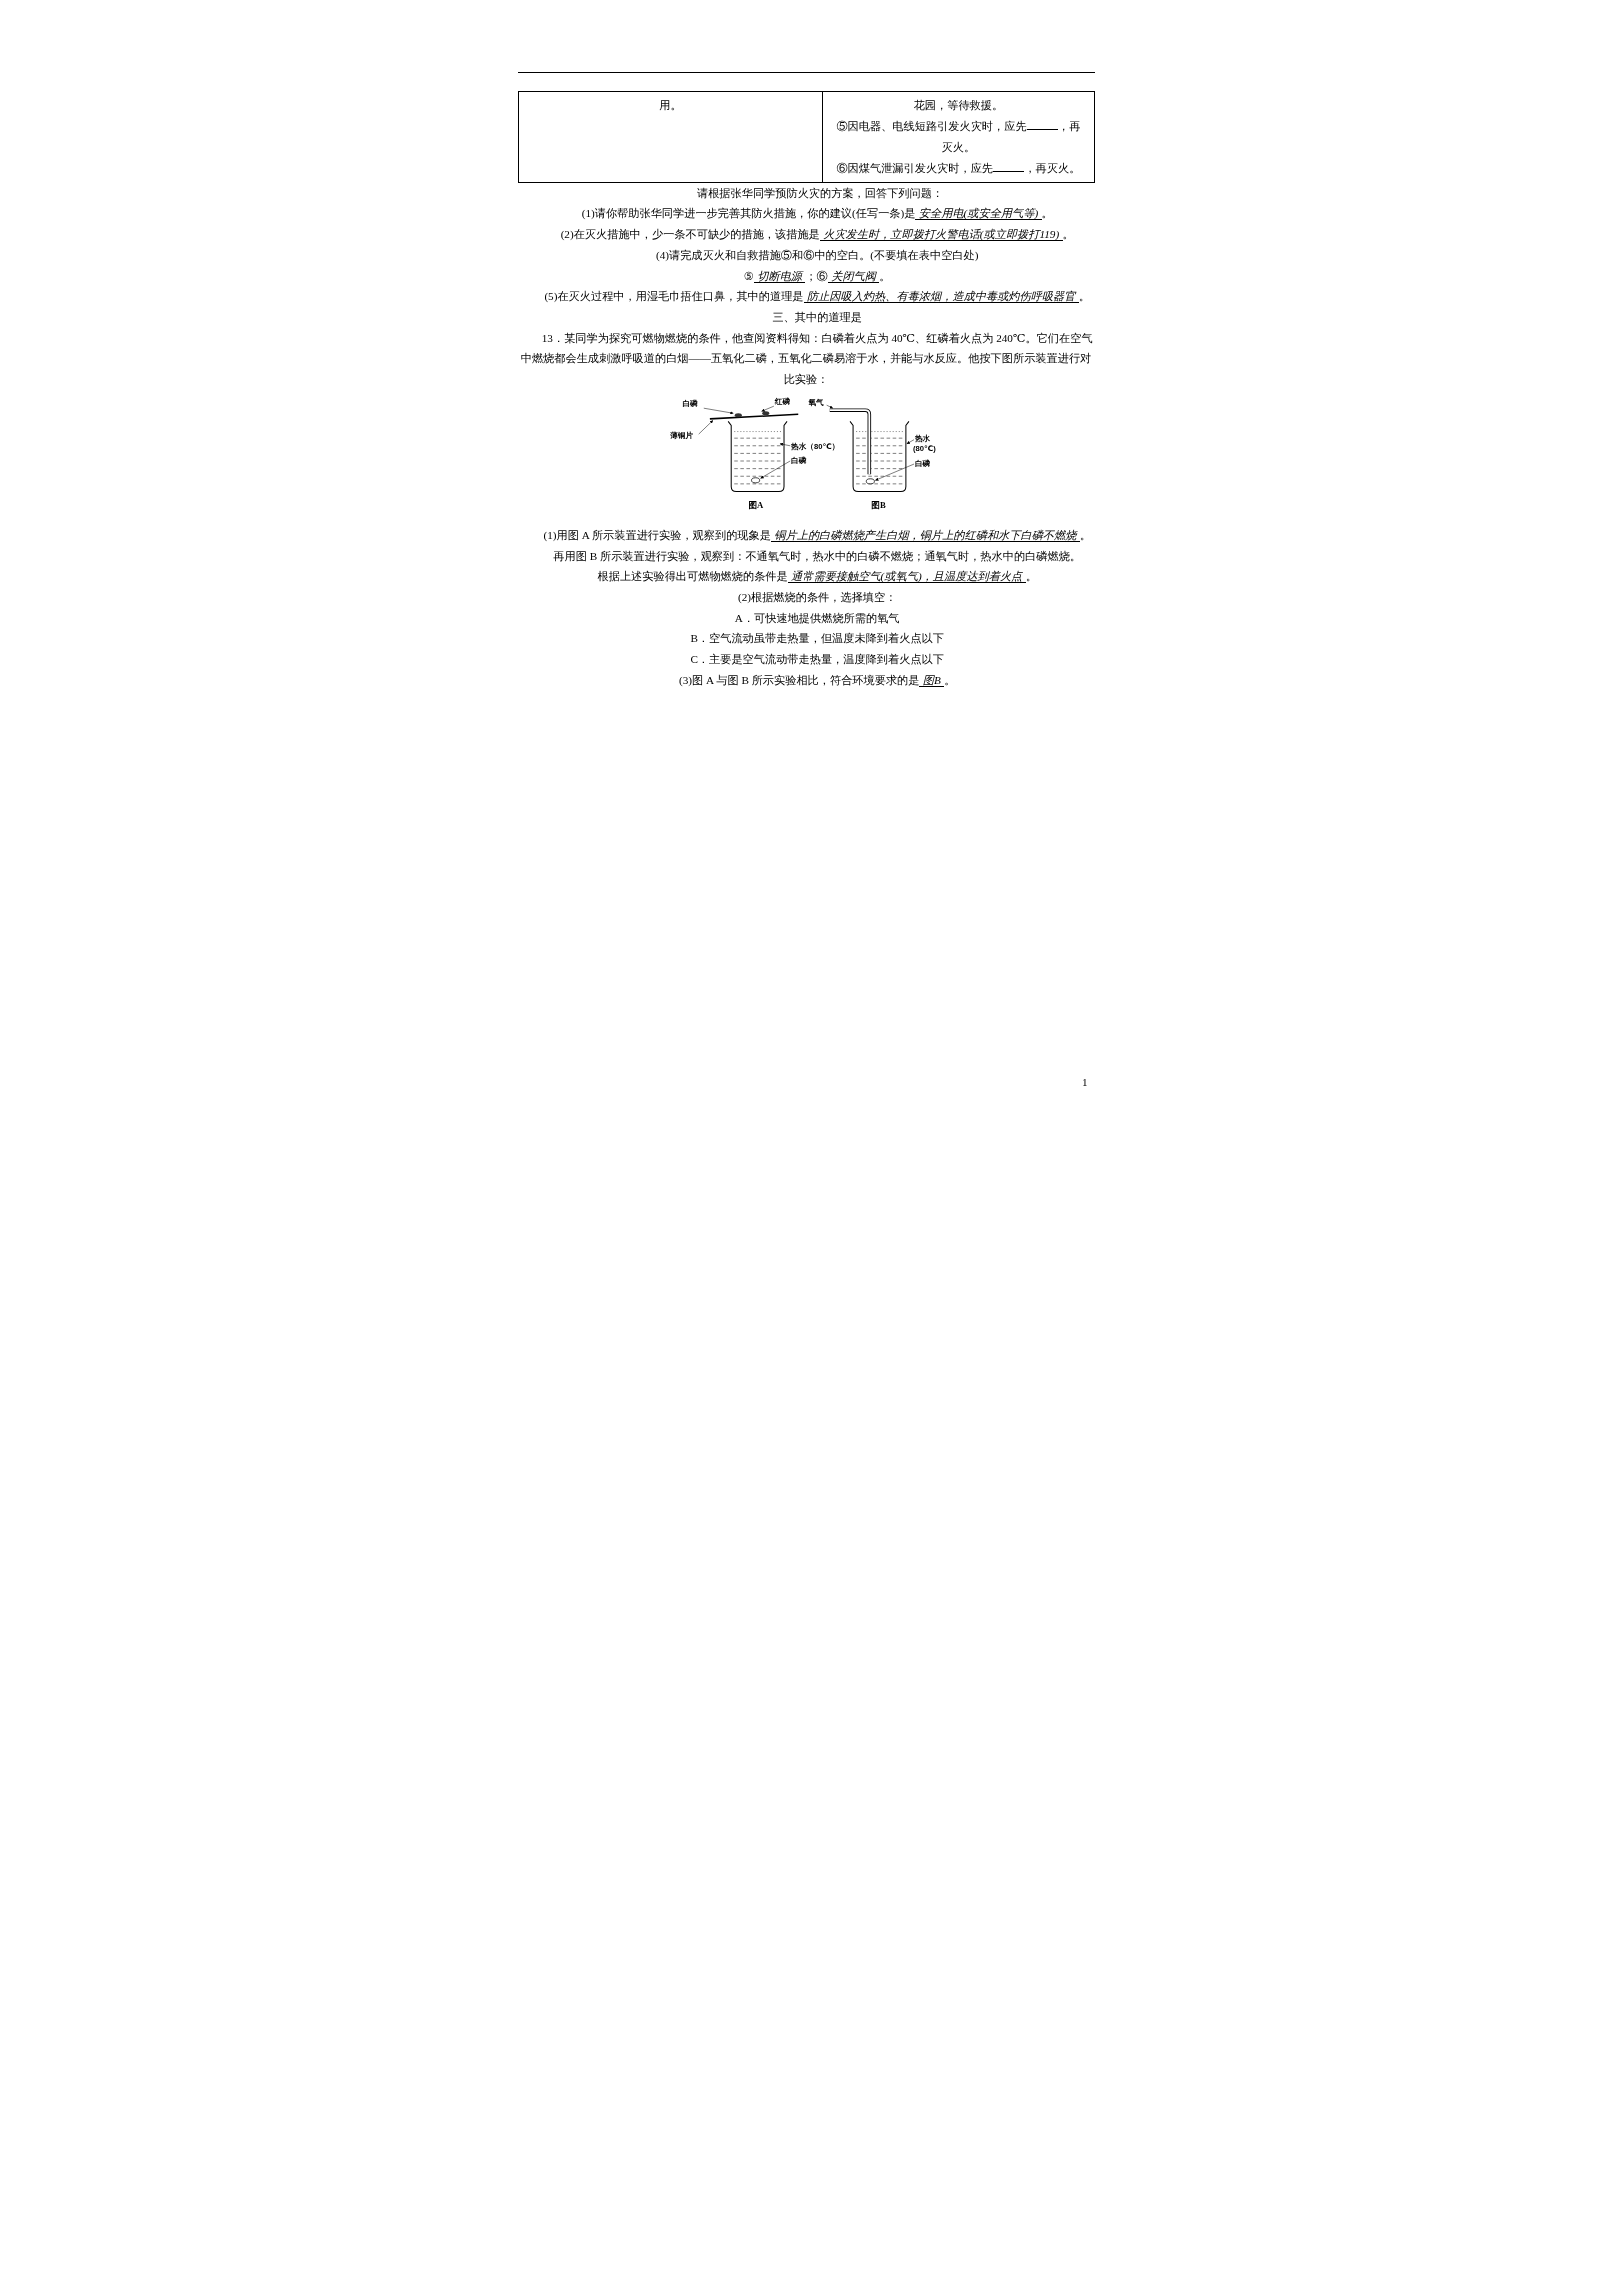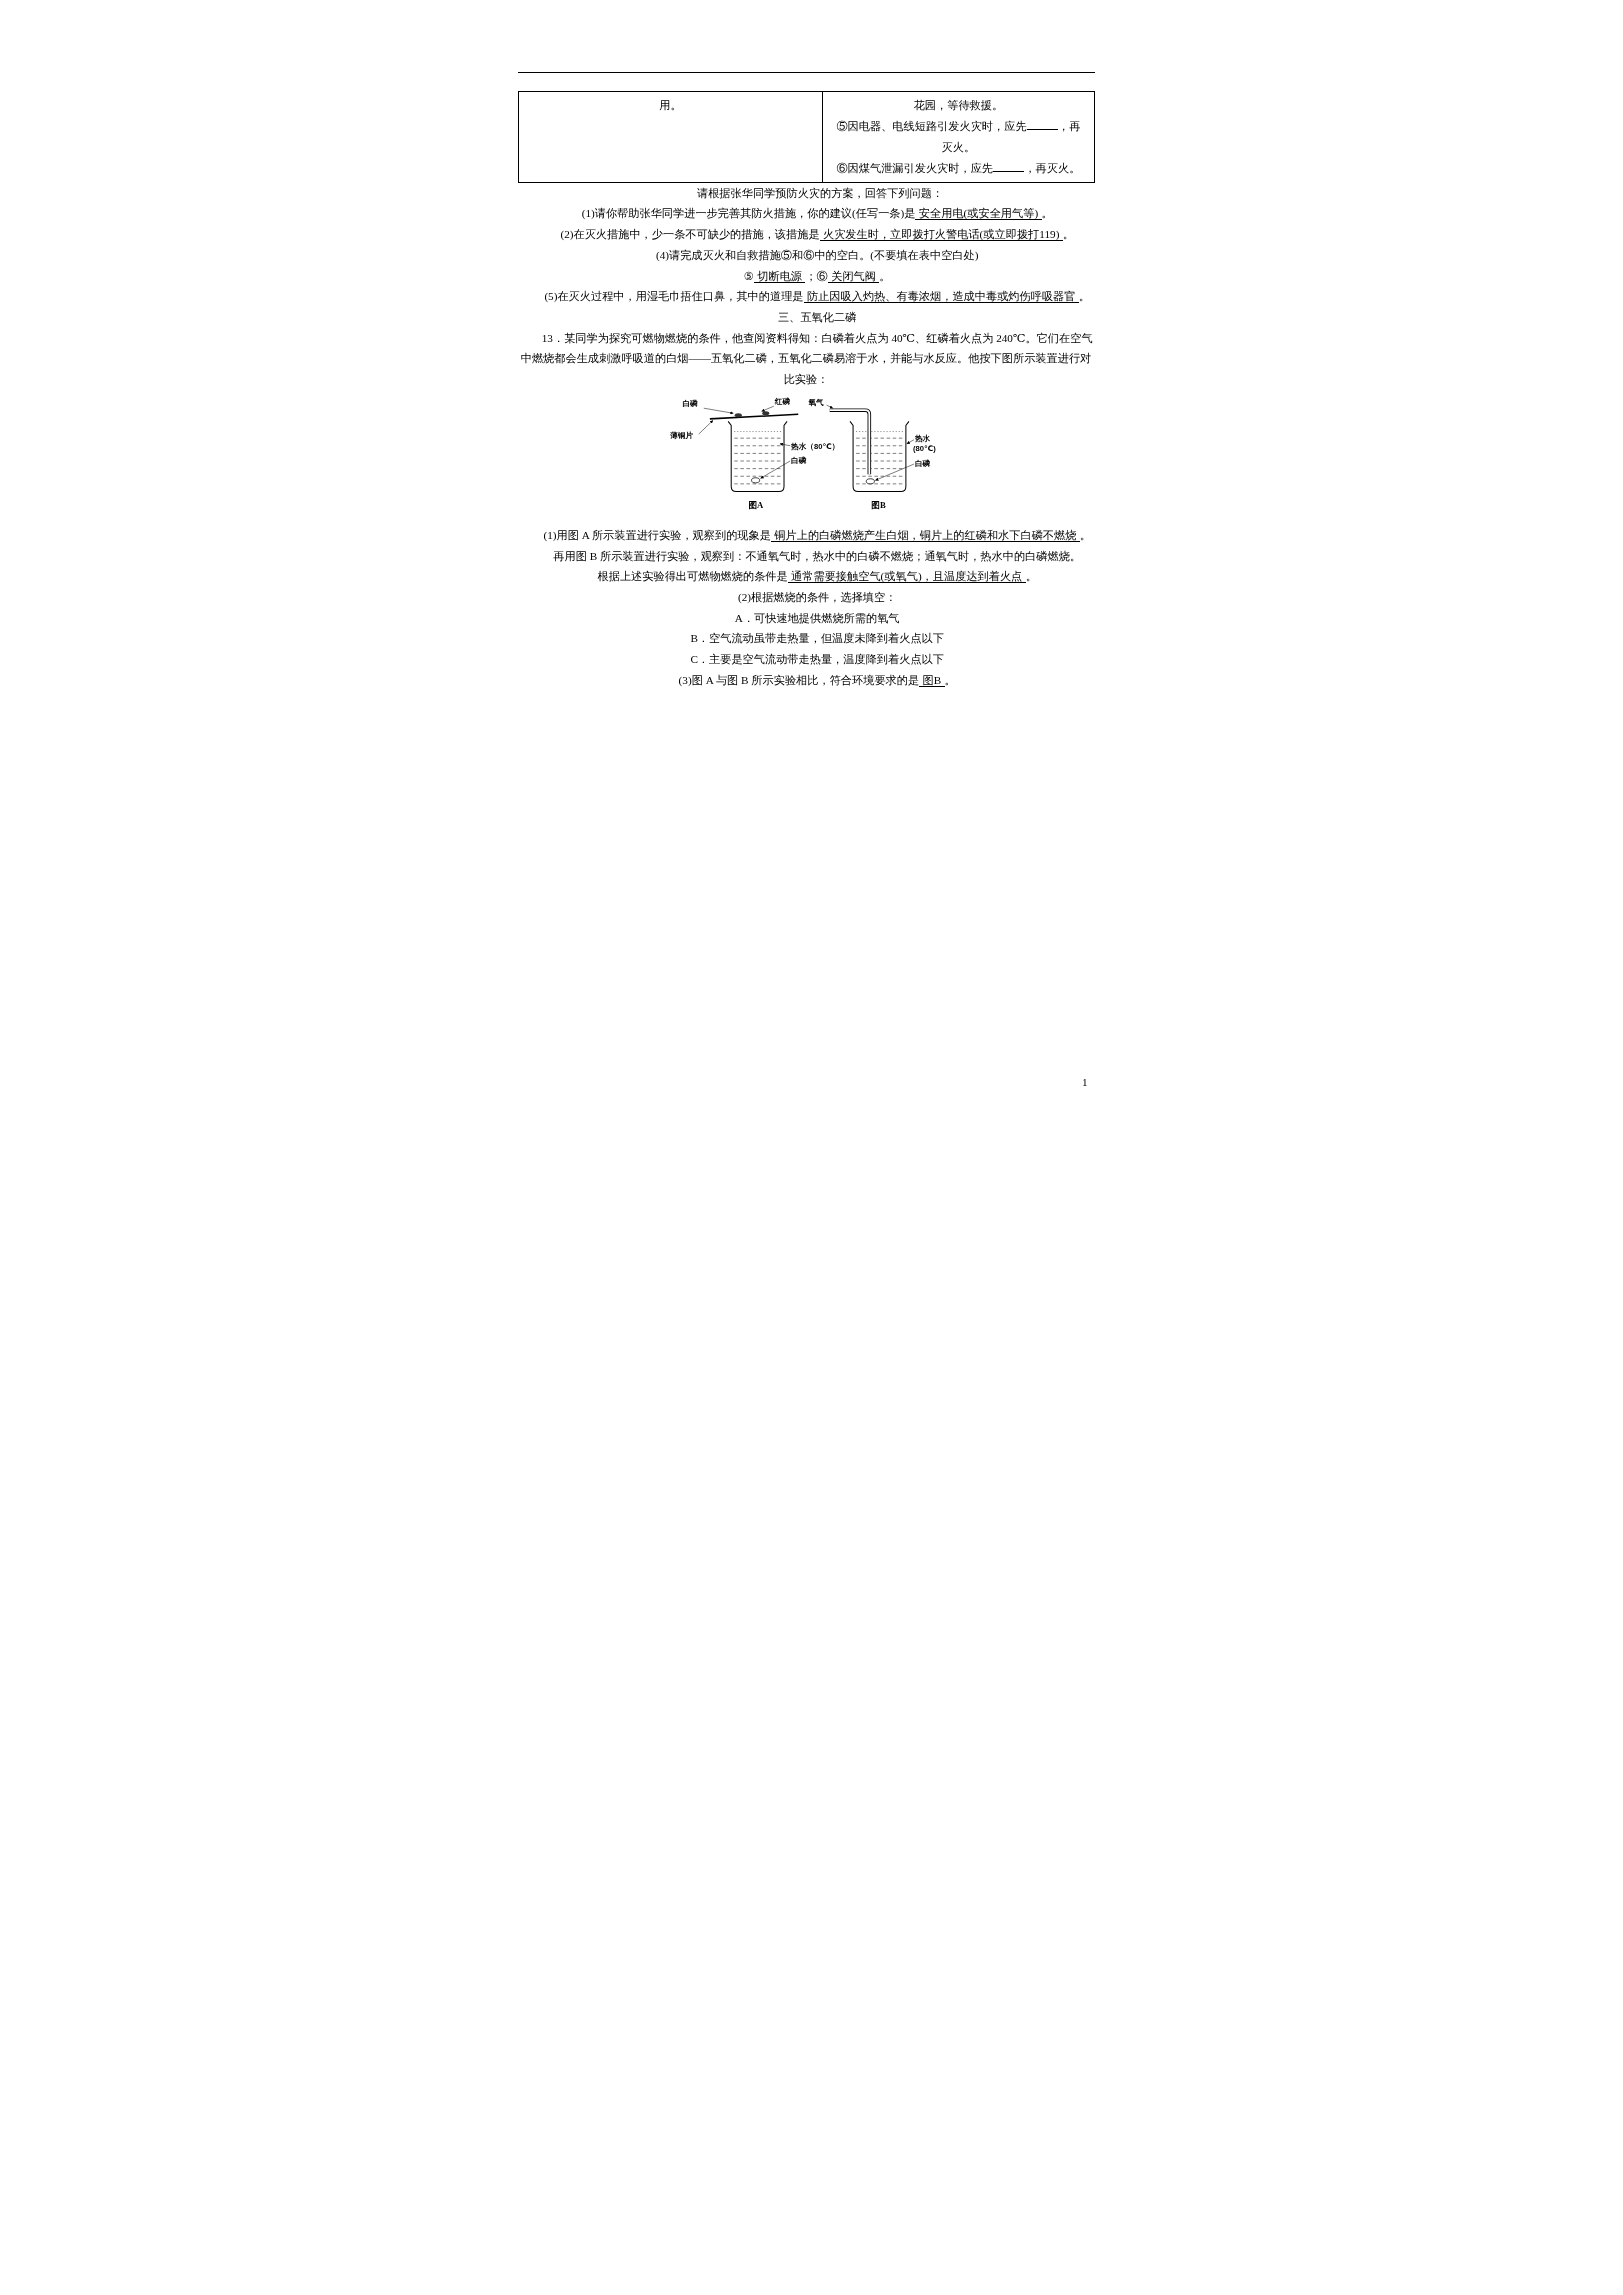--- a/index.html
+++ b/index.html
@@ -24,21 +24,21 @@
     text-align:center;
     padding:3.4px 7.9px;
   }
   .blank {
     display:inline-block;
     width:2.8em; height:1em;
     border-bottom:0.6px solid #000;
     vertical-align:baseline;
   }
   .para { margin:0; text-indent:2em;text-align:center; }
-  .ans { border-bottom:0.6px solid #000; padding:0 3.4px; }
+  .ans { border-bottom:0.6px solid #000; padding:0 3.4px;font-style:italic; }
   .figure { margin:5.6px 0 3.4px 135px; }
   .fig-svg text { fill:#000; }
   .fl { font:700 15px "Liberation Sans","DejaVu Sans",sans-serif; }
   .fc { font:700 17px "Liberation Serif","DejaVu Serif",serif; }
   .page-num { position:absolute; right:130px; top:1072px; }
 </style>
 </head>
 <body>
 
 <div class="page">
@@ -66,21 +66,21 @@
 
   <p class="para"><span>(2)在灭火措施中，少一条不可缺少的措施，该措施是</span><span class="ans">火灾发生时，立即拨打火警电话(或立即拨打119)</span><span>。</span></p>
 
 
   <p class="para"><span>(4)请完成灭火和自救措施⑤和⑥中的空白。(不要填在表中空白处)</span></p>
 
   <p class="para"><span>⑤</span><span class="ans">切断电源</span><span>；⑥</span><span class="ans">关闭气阀</span><span>。</span></p>
 
   <p class="para"><span>(5)在灭火过程中，用湿毛巾捂住口鼻，其中的道理是</span><span class="ans">防止因吸入灼热、有毒浓烟，造成中毒或灼伤呼吸器官</span><span>。</span></p>
 
-  <p class="para"><span>三、五氧化二磷</span></p>
+  <p class="para"><span>三、其中的道理是</span></p>
 
   <p class="para"><span>13．某同学为探究可燃物燃烧的条件，他查阅资料得知：白磷着火点为 40℃、红磷着火点为 240℃。它们在空气中燃烧都会生成刺激呼吸道的白烟——五氧化二磷，五氧化二磷易溶于水，并能与水反应。他按下图所示装置进行对比实验：</span></p>
 
   <div class="figure">
     <svg class="fig-svg" viewBox="0 0 640 235" width="325" xmlns="http://www.w3.org/2000/svg" style="font-size:20px">
       <defs>
         <marker id="arr" viewBox="0 0 10 10" refX="9" refY="5" markerWidth="6.5" markerHeight="6.5" orient="auto-start-reverse">
           <path d="M0,0 L10,5 L0,10 z" fill="#000"></path>
         </marker>
       </defs>

